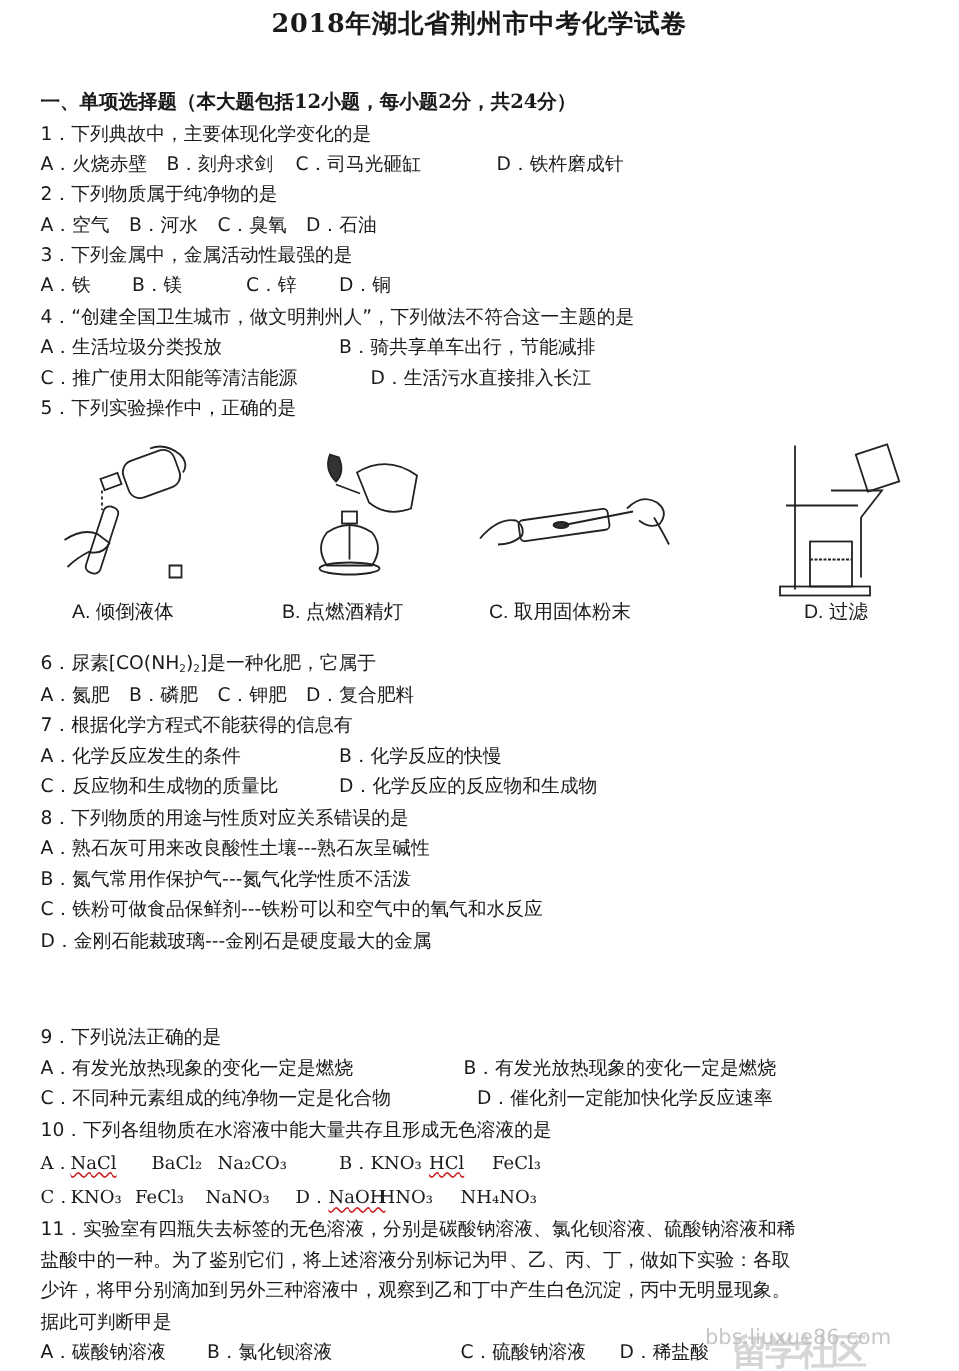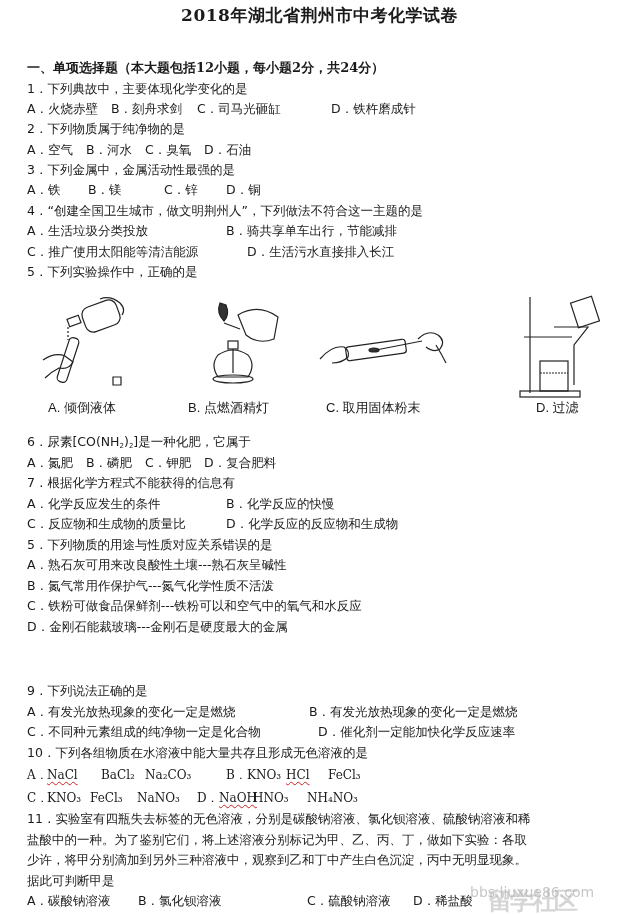--- a/index.html
+++ b/index.html
@@ -162,21 +162,21 @@
 <div class="line" style="top:475px">7．根据化学方程式不能获得的信息有</div>
 <div class="line" style="top:496px">
   <span class="opt" style="left:0">A．化学反应发生的条件</span>
   <span class="opt" style="left:199px">B．化学反应的快慢</span>
 </div>
 <div class="line" style="top:516px">
   <span class="opt" style="left:0">C．反应物和生成物的质量比</span>
   <span class="opt" style="left:199px">D．化学反应的反应物和生成物</span>
 </div>
 
-<div class="line" style="top:537px">5．下列物质的用途与性质对应关系错误的是</div>
+<div class="line" style="top:537px">8．下列物质的用途与性质对应关系错误的是</div>
 <div class="line" style="top:557px">A．熟石灰可用来改良酸性土壤---熟石灰呈碱性</div>
 <div class="line" style="top:578px">B．氮气常用作保护气---氮气化学性质不活泼</div>
 <div class="line" style="top:598px">C．铁粉可做食品保鲜剂---铁粉可以和空气中的氧气和水反应</div>
 <div class="line" style="top:619px">D．金刚石能裁玻璃---金刚石是硬度最大的金属</div>
 
 <div class="line" style="top:683px">9．下列说法正确的是</div>
 <div class="line" style="top:704px">
   <span class="opt" style="left:0">A．有发光放热现象的变化一定是燃烧</span>
   <span class="opt" style="left:282px">B．有发光放热现象的变化一定是燃烧</span>
 </div>

